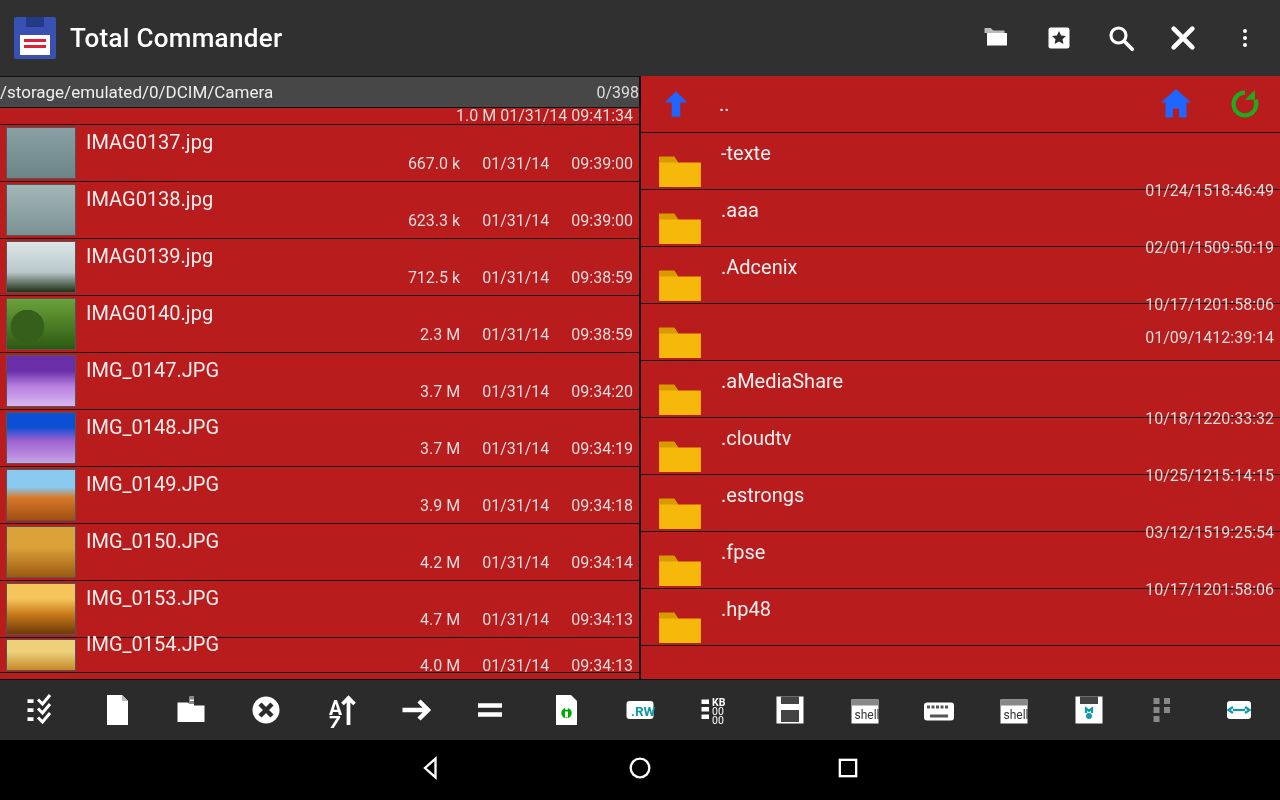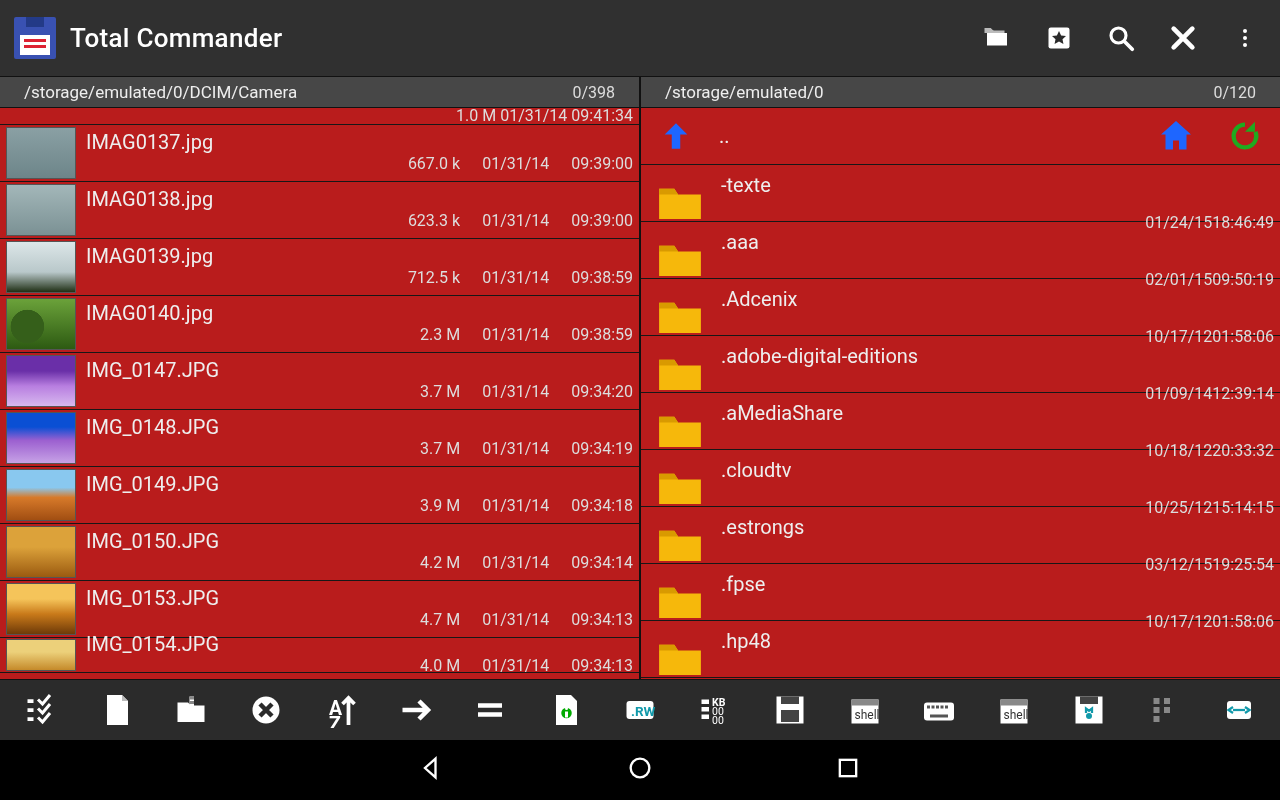--- a/index.html
+++ b/index.html
@@ -14,21 +14,21 @@
   .app-icon .shutter{position:absolute;top:0;left:12px;width:18px;height:10px;background:#233a87}
   .app-title{font-size:26px;font-weight:500;color:#fff;letter-spacing:.3px}
   .appbar-spacer{flex:1}
   .appbar-actions{display:flex;align-items:center;gap:28px;margin-right:8px}
   .appbar-actions .act{width:34px;height:34px;display:flex;align-items:center;justify-content:center;cursor:pointer}
   .ic{fill:#fff}
   
   .panes{flex:1;display:flex;min-height:0}
   .pane{flex:1;display:flex;flex-direction:column;min-width:0;border-right:2px solid #111}
   .pane:last-child{border-right:none}
-  .pathbar{height:30px;background:#474747;display:flex;align-items:center;padding:0 24px;font-size:17px;color:#eee;border-top:1px solid #111;border-bottom:1px solid #111}
+  .pathbar{height:30px;background:#474747;display:flex;align-items:center;padding:0 0;font-size:17px;color:#eee;border-top:1px solid #111;border-bottom:1px solid #111}
   .pathbar .path{flex:1;white-space:nowrap;overflow:hidden}
   .pathbar .count{font-size:16px;color:#ddd}
   .list{flex:1;overflow:hidden;display:flex;flex-direction:column}
   .row{display:flex;align-items:center;height:56px;border-bottom:1px solid #171717;padding-right:6px}
   .cutrow{height:16px;border-bottom:1px solid #171717;position:relative}
   .cutrow span{position:absolute;right:6px;bottom:-1px;font-size:16px;color:#ddd}
   .thumb{width:68px;height:50px;margin:3px 10px 3px 6px;flex-shrink:0;border:1px solid #555}
   .row .fname{font-size:20px;color:#eee;white-space:nowrap}
   .row .meta{margin-left:auto;display:flex;gap:22px;align-items:flex-end;font-size:16px;color:#ddd;white-space:nowrap;align-self:flex-end;margin-bottom:4px}
   .row .col{display:flex;flex-direction:column;justify-content:center;height:48px;flex:1;min-width:0}
@@ -256,24 +256,20 @@
                 <span>4.0 M</span>
                 <span>01/31/14</span>
                 <span>09:34:13</span>
               </div>
             </div>
           </div>
         </div>
     </div>
 
     <div class="pane">
-      <div class="pathbar">
-        <div class="path">/storage/emulated/0</div>
-        <div class="count">0/120</div>
-      </div>
       <div class="list" id="right-list">
         <div class="navrow">
           <svg class="upic" viewBox="0 0 24 24">
               <path d="M12 3l8 8h-5v10h-6V11H4z" fill="#1e66ff"></path>
             </svg>
           <div class="dots">..</div>
           <div class="sp"></div>
           <svg class="hbtn" viewBox="0 0 24 24">
               <path d="M12 2l10 9h-3v10h-5v-6h-4v6H5V11H2z" fill="#1e66ff"></path>
             </svg>
@@ -323,21 +319,20 @@
                 </span>
               </div>
             </div>
           </div>
           <div class="frow">
             <svg class="folder-ic" viewBox="0 0 24 20">
               <path d="M1 3h8l2 3h12v13H1z" fill="#f6b80b"></path>
               <path d="M1 3h8l2 3H1z" fill="#d99a00"></path>
             </svg>
    <div class="col">
-              <div class="top"><span class="fname">.adobe-digital-editions</span></div>
    <div class="meta">
                 <span>
                   <dir><span>01/09/14</span><span>12:39:14</span></dir>
                 </span>
               </div>
             </div>
           </div>
           <div class="frow">
             <svg class="folder-ic" viewBox="0 0 24 20">
               <path d="M1 3h8l2 3h12v13H1z" fill="#f6b80b"></path>

